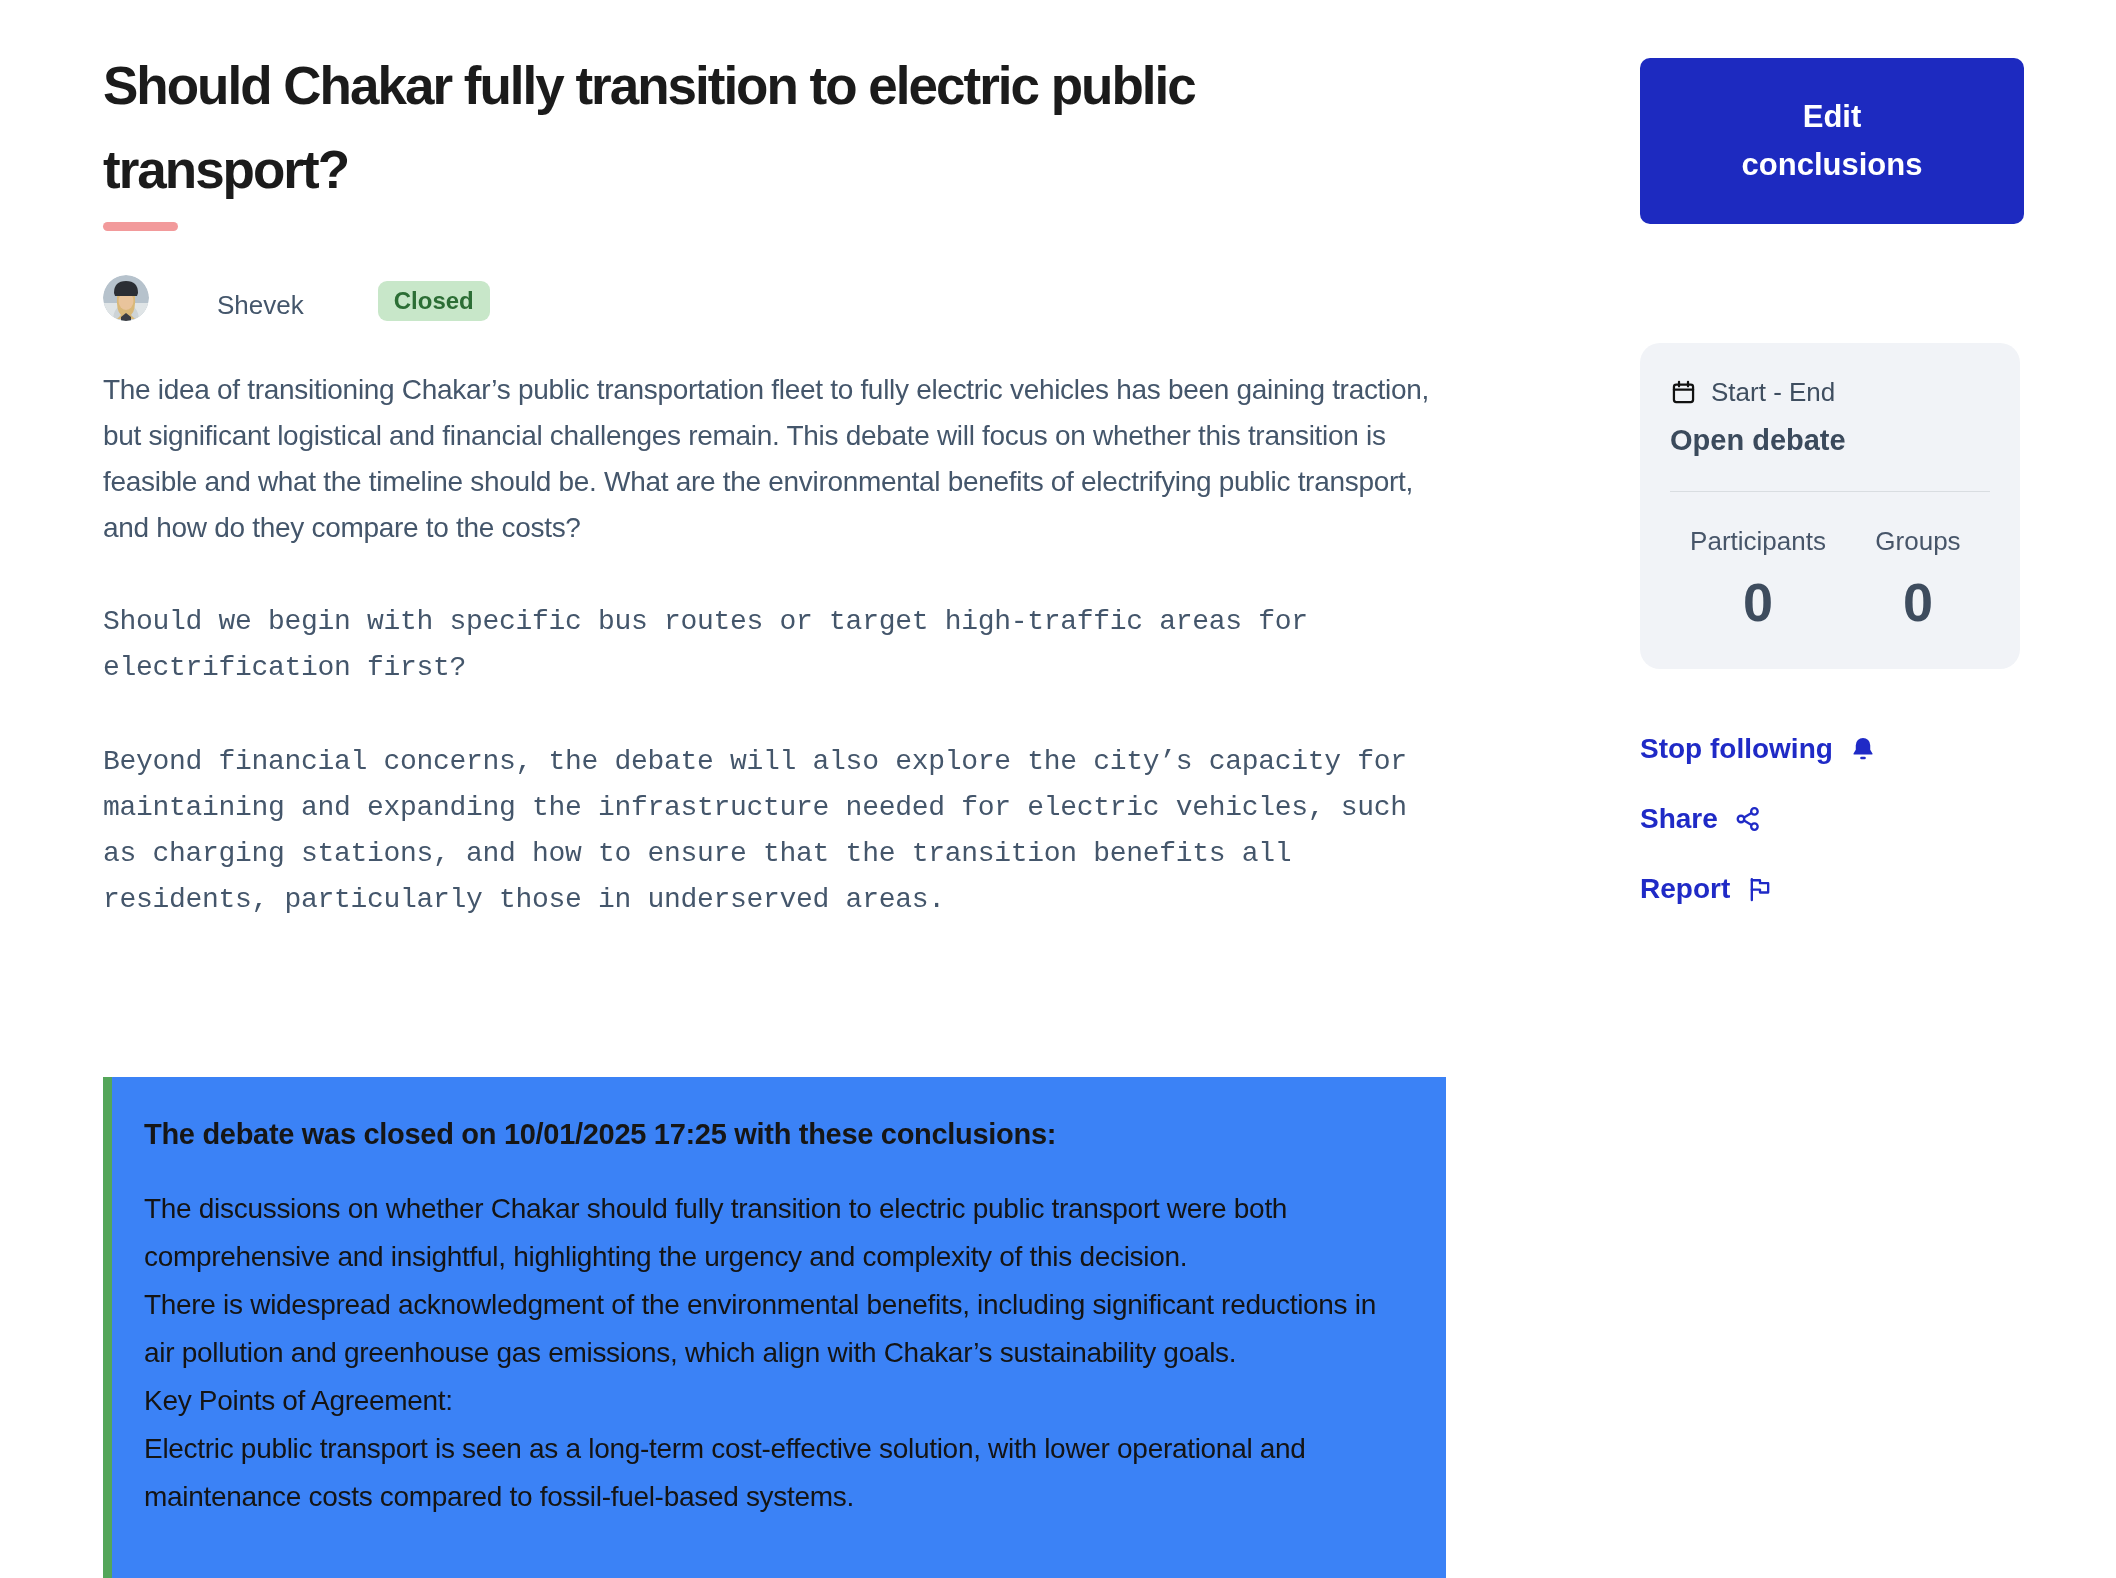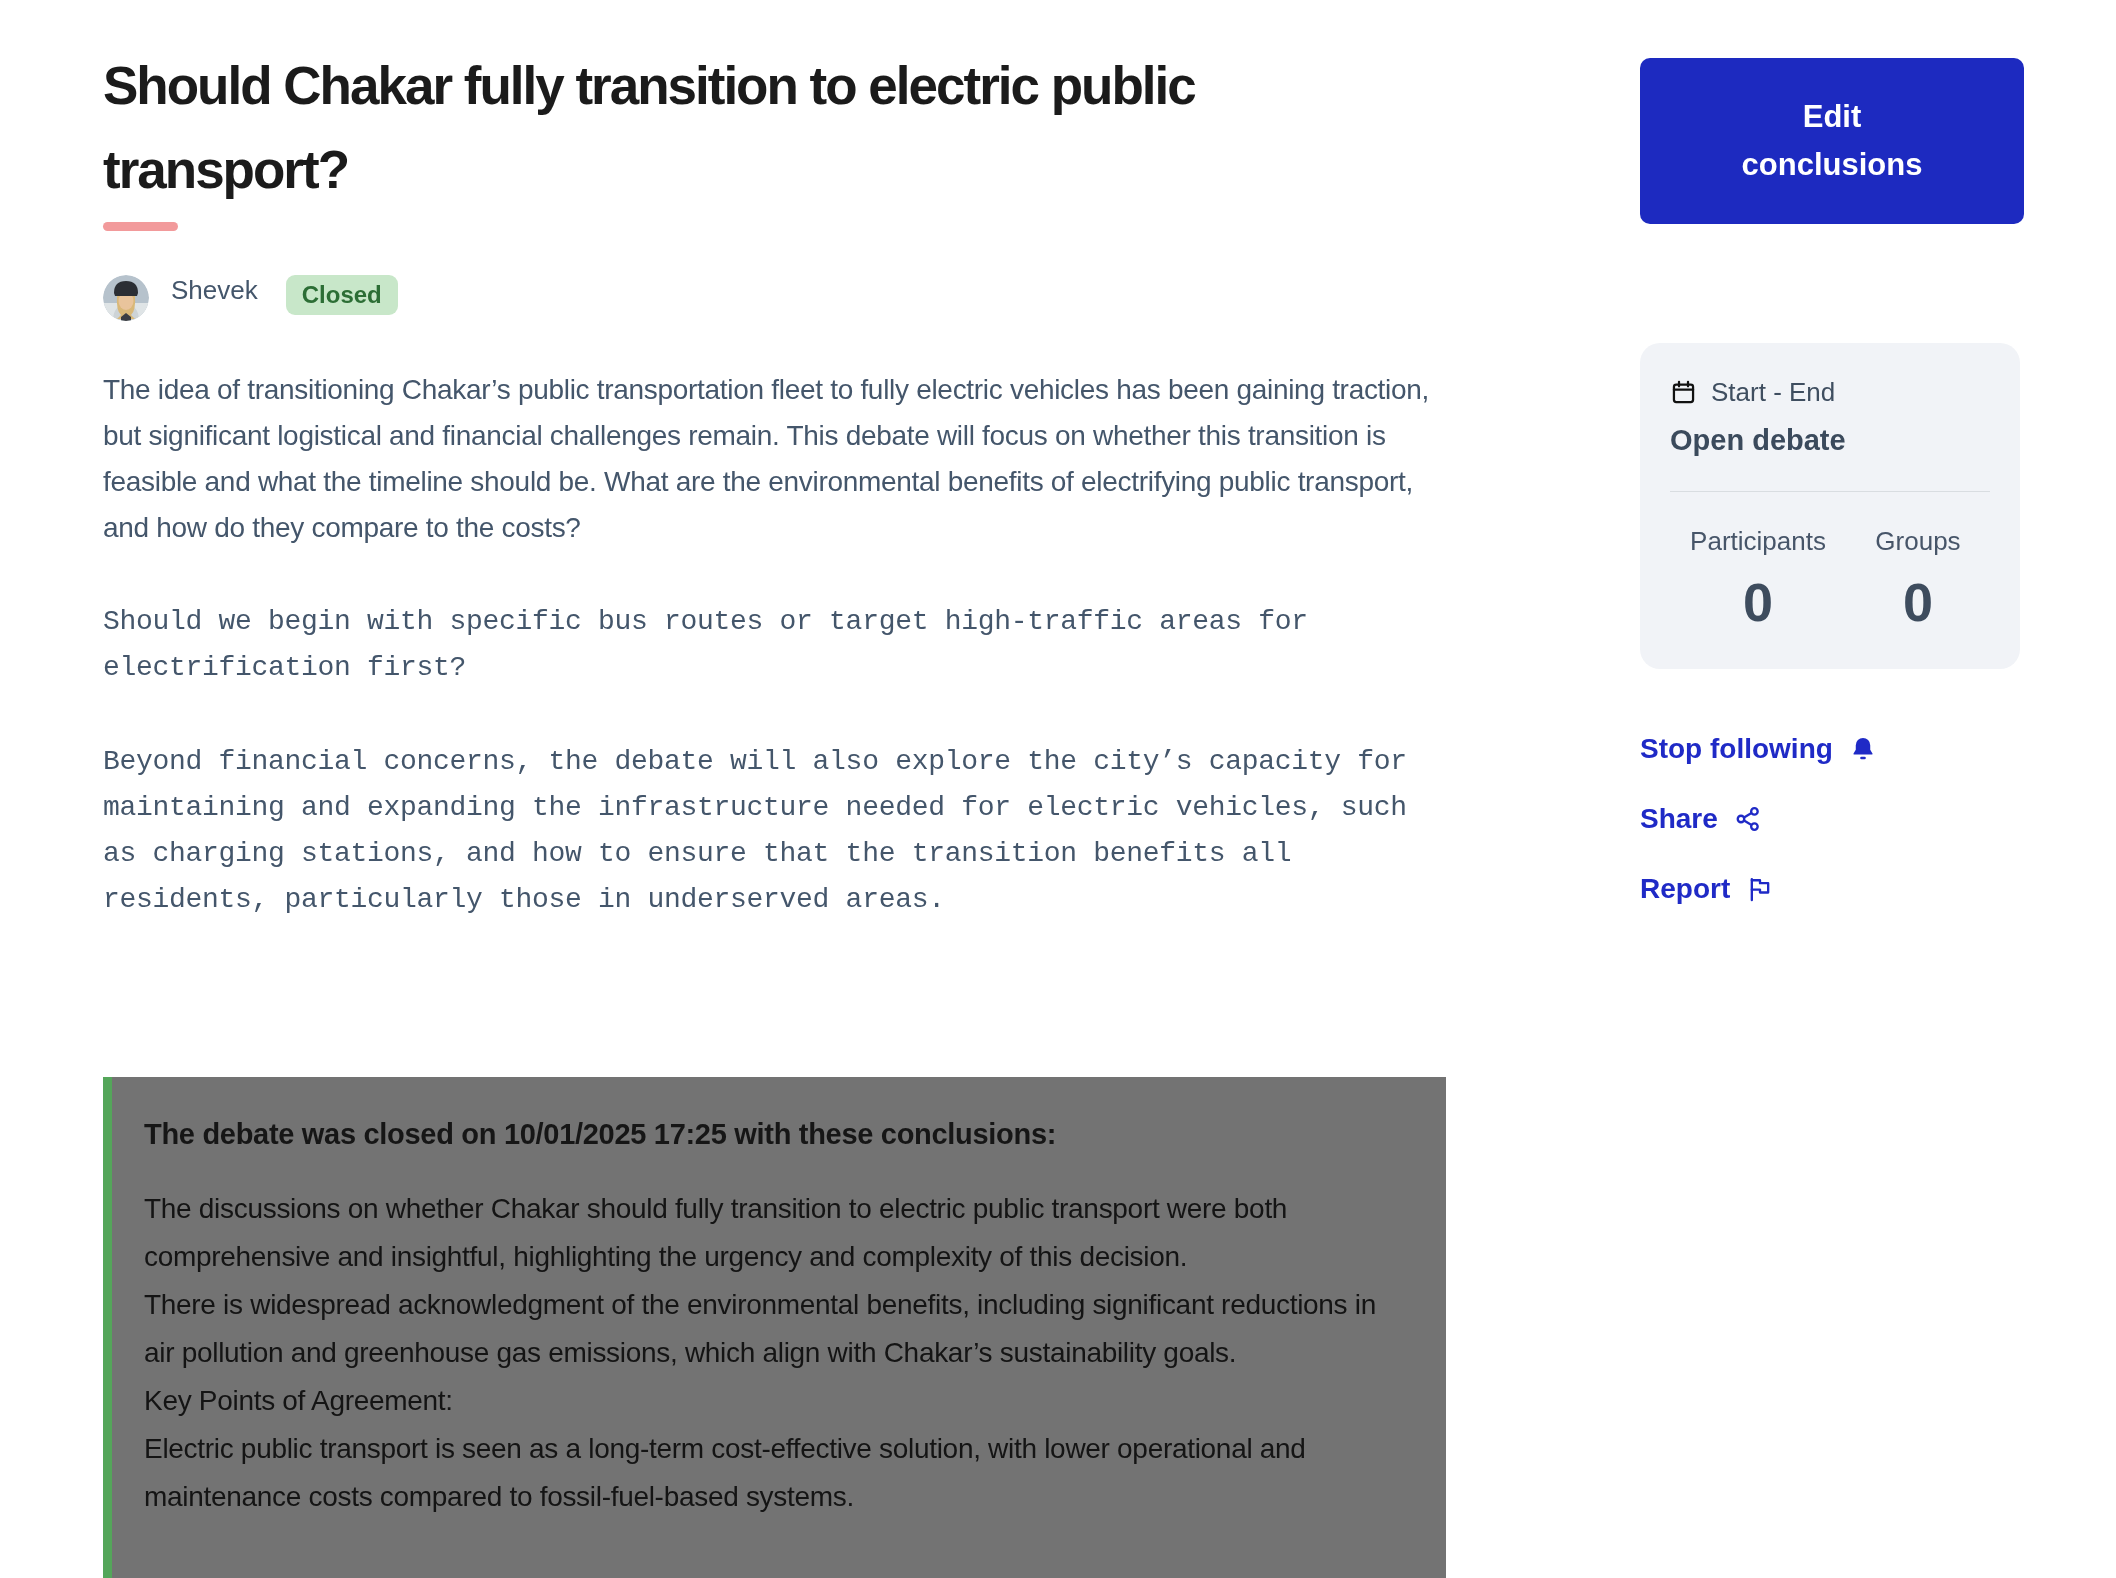--- a/index.html
+++ b/index.html
@@ -18,21 +18,21 @@
     margin-top: 44px;
     font-size: 53px; line-height: 84px;
     font-weight: 800; letter-spacing: -2px;
     color: #1b1b1b;
   }
   .title-underline {
     width: 75px; height: 9px; margin-top: 10px;
     background: #f29a9b; border-radius: 5px;
   }
 
-  .author-row { margin-top: 44px; display: flex; align-items: flex-start; }
+  .author-row { margin-top: 44px; display: flex; align-items: flex-end; gap: 46px; }
   .avatar {
     width: 46px; height: 46px; border-radius: 50%;
     overflow: hidden; flex: 0 0 46px; display: inline-block;
   }
   .author-name { margin-left: 22px; font-size: 26px; color: #44566b; }
   .status-badge {
     margin-left: 28px;
     background: #c8e7c9; color: #2c6e35;
     font-size: 24px; font-weight: bold;
     padding: 6px 16px; border-radius: 9px;
@@ -41,21 +41,21 @@
   .description { margin-top: 46px; width: 1346px; }
   .description p {
     font-size: 28px; line-height: 46px; letter-spacing: -0.3px;
     color: #44566b;
   }
   .description p + p { margin-top: 48px; font-family: Liberation Mono, monospace; }
 
   .conclusions {
     position: absolute; left: 0; top: 1077px;
     width: 1343px; height: 501px;
-    background: #737373;
+    background: #3b82f6;
     border-left: 9px solid #54a65a;
     padding: 38px 40px 20px 32px;
     overflow: hidden;
   }
   .conclusions h2 {
     font-size: 29px; line-height: 38px; letter-spacing: -0.3px;
     font-weight: bold; color: #161616;
     margin-bottom: 32px;
   }
   .conclusions .c-line {

